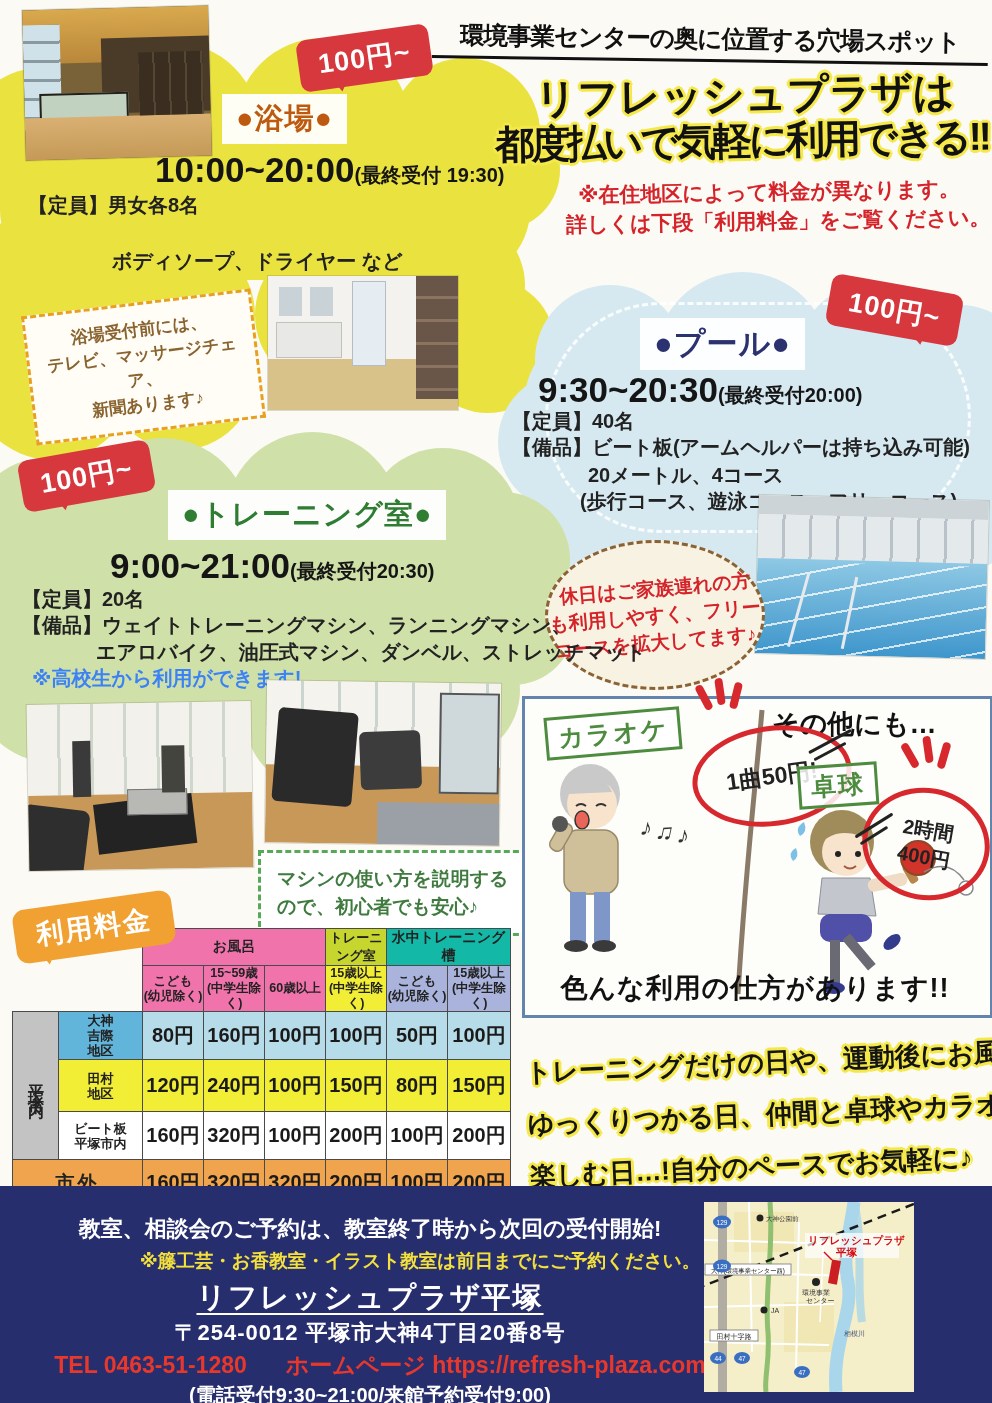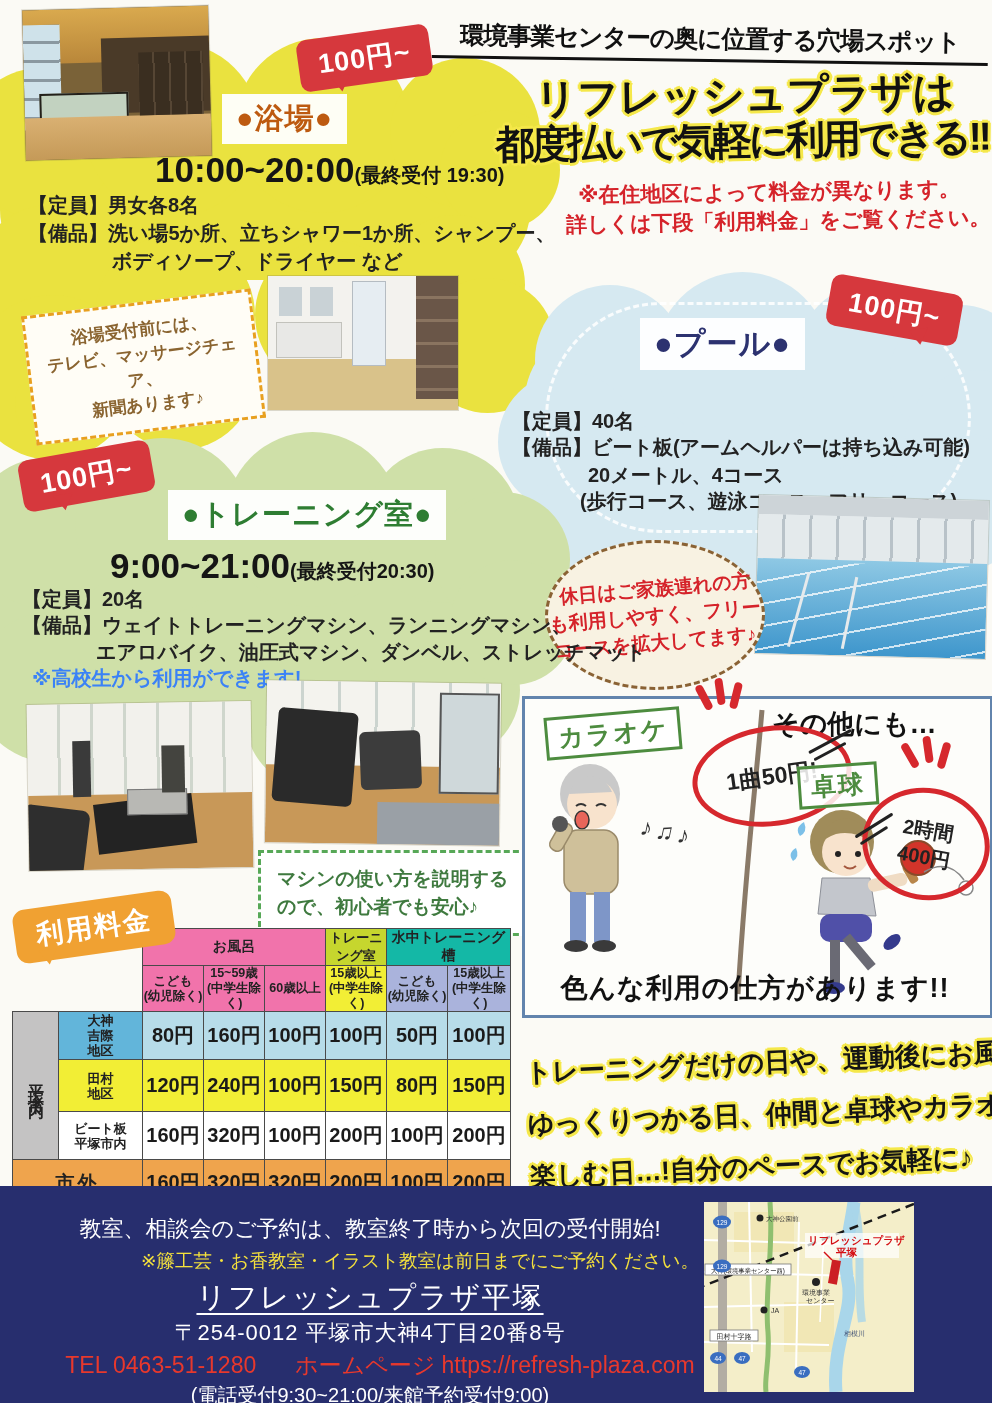--- a/index.html
+++ b/index.html
@@ -63,21 +63,21 @@
   .v-blue{background:#b7dce9;}
   .v-yellow{background:#f2ee35;}
   .v-white{background:#ffffff;}
   .v-orange{background:#efa44d;}
   .badge-orange{position:absolute;background:#f0a132;color:#fff;font-weight:900;font-size:27px;
                 padding:9px 22px;border-radius:12px;letter-spacing:2px;transform:rotate(-8deg);}
   .badge-orange::after{content:"";position:absolute;bottom:-13px;left:22px;border:9px solid transparent;
                 border-top:15px solid #f0a132;}
   
   .footer{position:absolute;left:0;top:1186px;width:992px;height:217px;background:#272e6e;}
-  .ft{position:absolute;white-space:nowrap;font-weight:400;}
+  .ft{position:absolute;white-space:nowrap;font-weight:700;}
 </style>
 </head>
 <body>
 
 <div class="page">
 
   <div class="layer">
     <div class="rrect cy" style="left:0;top:95px;width:530px;height:185px;"></div>
     <div class="c cy" style="left:-35px;top:68px;width:150px;height:150px;"></div>
     <div class="c cy" style="left:85px;top:42px;width:175px;height:175px;"></div>
@@ -140,43 +140,43 @@
   </div>
 
   <div class="badge-red" style="left:298px;top:32px;transform:rotate(-8deg);">100円~</div>
   <div class="sec-title" style="left:222px;top:94px;font-size:29px;color:#bd5a10;">●浴場●</div>
   <div class="hours" style="left:155px;top:150px;">
     <span class="big">10:00~20:00</span><span class="small">(最終受付 19:30)</span>
   </div>
   <div class="body-line" style="left:28px;top:192px;">
     <span class="blabel">【定員】</span><span>男女各8名</span>
   </div>
-  <div class="body-line" style="left:28px;top:220px;">
-    <span class="blabel">【備品】</span><span>洗い場5か所、立ちシャワー1か所、シャンプー、</span>
-  </div>
   <div class="body-line" style="left:112px;top:248px;">
     <span>ボディソープ、ドライヤー など</span>
   </div>
   <div class="tip-dashed" style="left:28px;top:302px;width:205px;transform:rotate(-7deg);">
     <div>浴場受付前には、</div>
     <div>テレビ、マッサージチェア、</div>
     <div>新聞あります♪</div>
   </div>
 
   <div class="photo" style="left:268px;top:276px;width:190px;height:134px;background:#f3f2ee;">
     <div class="ph" style="left:0;top:62%;width:100%;height:38%;background:#d9c28a;"></div>
     <div class="ph" style="left:78%;top:0;width:22%;height:92%;background:repeating-linear-gradient(180deg,#6a5648 0 20px,#8a7460 20px 23px);"></div>
     <div class="ph" style="left:44%;top:4%;width:17%;height:62%;background:#e6edf2;border:1px solid #b5bcc2;"></div>
     <div class="ph" style="left:4%;top:34%;width:34%;height:26%;background:#e8e8e6;border:1px solid #c2c2bc;"></div>
     <div class="ph" style="left:6%;top:8%;width:12%;height:22%;background:#c9d2d6;"></div>
     <div class="ph" style="left:22%;top:8%;width:12%;height:22%;background:#c9d2d6;"></div>
   </div>
 
   <div class="badge-red tail-right" style="left:828px;top:284px;transform:rotate(10deg);">100円~</div>
   <div class="sec-title" style="left:640px;top:318px;font-size:31px;color:#2c3270;">●プール●</div>
+  <div class="hours" style="left:538px;top:370px;">
+    <span class="big">9:30~20:30</span><span class="small">(最終受付20:00)</span>
+  </div>
   <div class="body-line" style="left:512px;top:408px;">
     <span class="blabel">【定員】</span><span>40名</span>
   </div>
   <div class="body-line" style="left:512px;top:434px;">
     <span class="blabel">【備品】</span><span>ビート板(アームヘルパーは持ち込み可能)</span>
   </div>
   <div class="body-line" style="left:588px;top:462px;">
     <span>20メートル、4コース</span>
   </div>
   <div class="body-line" style="left:580px;top:488px;">

